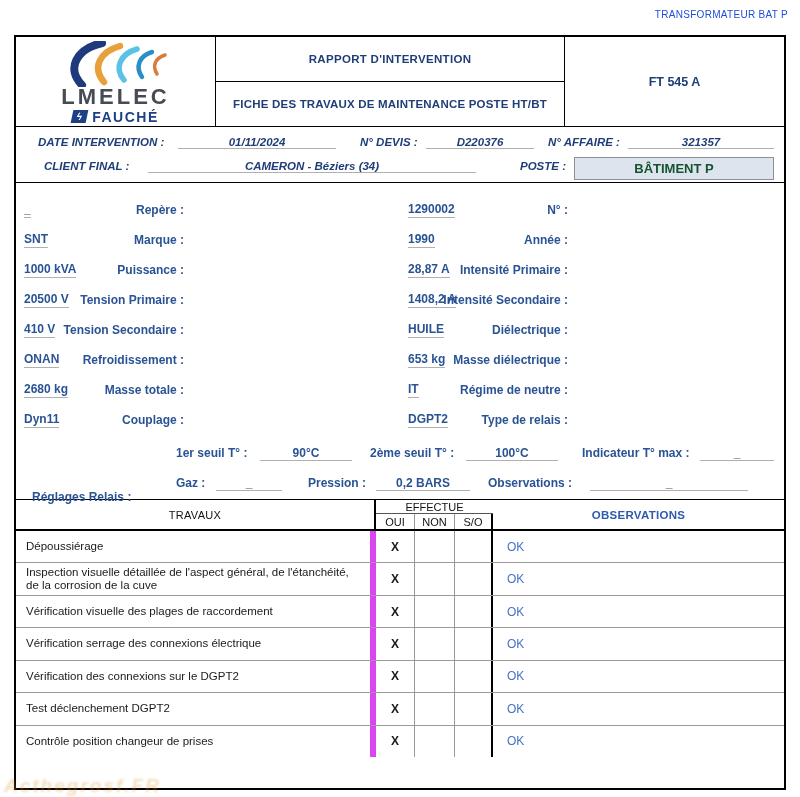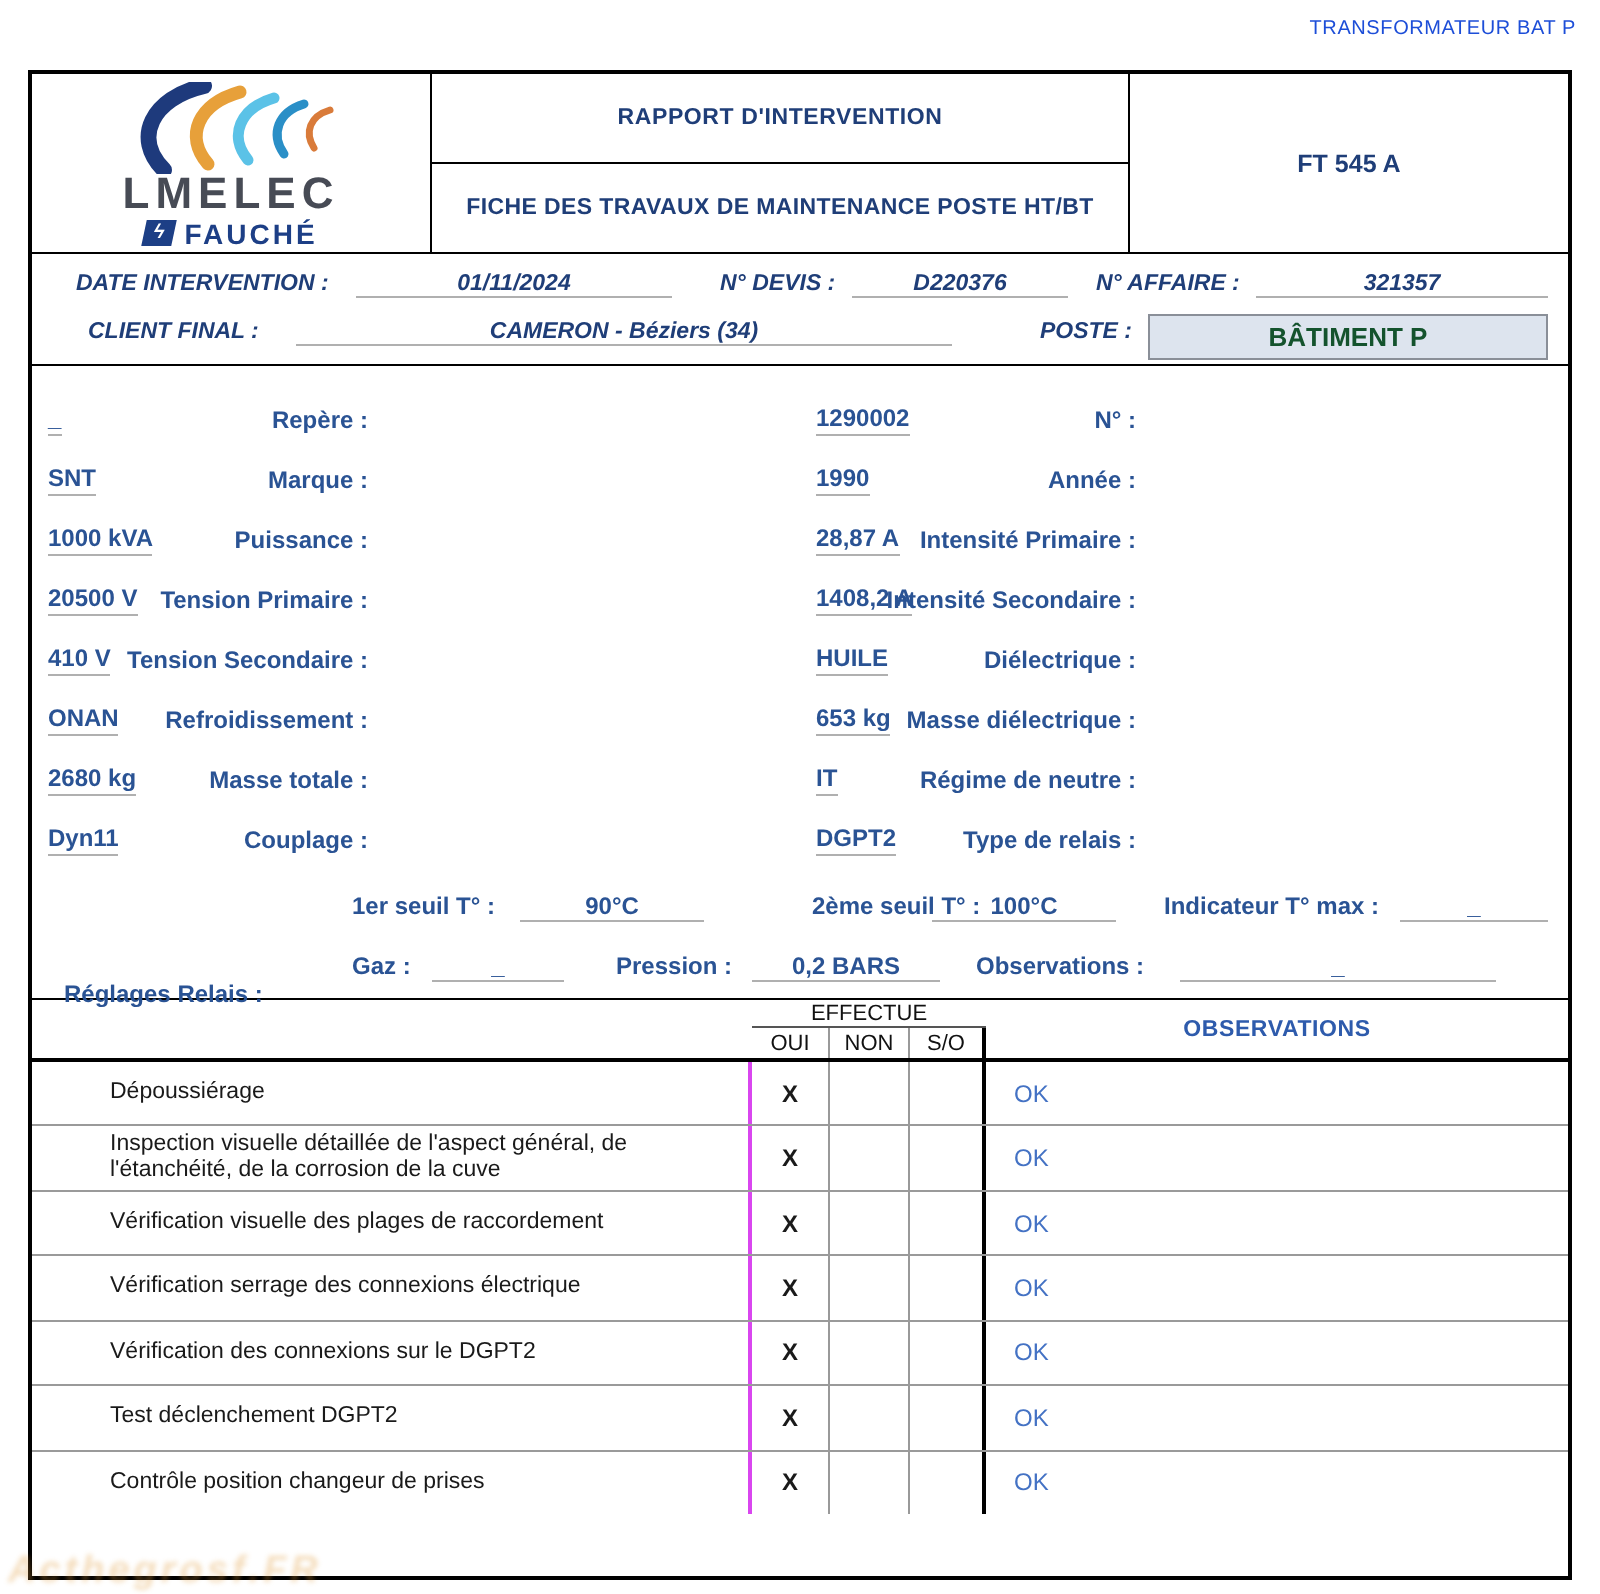--- a/index.html
+++ b/index.html
@@ -47,21 +47,21 @@
   .fcol { position:absolute; top:12px; }
   .fcol-left  { left:0;  width:384px; }
   .fcol-right { left:384px; width:382px; }
   .frow { height:30px; display:flex; align-items:center; }
   .flabel { width:168px; text-align:right; white-space:nowrap; }
   .fvalue { flex:1; margin-left:8px; margin-right:14px; border-bottom:1px solid #b0b0b0; text-align:center; padding-bottom:1px; }
   .relay span { position:absolute; white-space:nowrap; }
   .r-label  { left:16px;  top:263px;margin-top:44px; }
   .s1-label { left:160px; top:263px; }
   .s1-value { left:244px; top:263px; width:92px; }
-  .s2-label { left:354px; top:263px;margin-left:36px; }
+  .s2-label { left:354px; top:263px; }
   .s2-value { left:450px; top:263px; width:92px; }
   .it-label { left:566px; top:263px; }
   .it-value { left:684px; top:263px; width:74px; }
   .g-label  { left:160px; top:293px; }
   .g-value  { left:200px; top:293px; width:66px; }
   .p-label  { left:292px; top:293px; }
   .p-value  { left:360px; top:293px; width:94px; }
   .ob-label { left:472px; top:293px; }
   .ob-value { left:574px; top:293px; width:158px; }
 
@@ -73,21 +73,21 @@
   .th-travaux { grid-row:1 / span 2; grid-column:1; border-right:2px solid #000; letter-spacing:.3px; }
   .th-effectue { grid-row:1; grid-column:2 / span 3; border-bottom:1px solid #555; }
   .th-oui { grid-row:2; grid-column:2; border-right:1px solid #999; }
   .th-non { grid-row:2; grid-column:3; border-right:1px solid #999; }
   .th-so  { grid-row:2; grid-column:4; border-right:2px solid #000; }
   .th-obs { grid-row:1 / span 2; grid-column:5; color:#2e5bac; font-weight:bold; font-size:11.5px; letter-spacing:.3px; }
   .tbody { flex:1; display:flex; flex-direction:column; }
   .trow { flex:1; display:grid; grid-template-columns:360px 39px 40px 38px 1fr; border-bottom:1px solid #9a9a9a; min-height:31px; }
   .trow:last-child { border-bottom:none; }
   .tc { display:flex; align-items:center; font-size:11.5px; color:#1a1a1a; }
-  .tc-travaux { padding:2px 7px 2px 10px; border-right:2px solid #d946ef; line-height:13px;margin-left:29px; }
+  .tc-travaux { padding:2px 7px 2px 10px; border-right:6px solid #d946ef; line-height:13px; }
   .tc-mark { justify-content:center; font-weight:bold; font-size:12px; }
   .tc-oui, .tc-non { border-right:1px solid #999; }
   .tc-so { border-right:2px solid #000; }
   .tc-obs { padding-left:14px; color:#4472c4; font-size:12px; }
 
   
   .swoosh { display:block; }
 
   
   .watermark { position:absolute; left:4px; bottom:0px; font-size:19px; font-weight:bold; letter-spacing:2px;
@@ -235,20 +235,21 @@
       <span class="g-value uline">_</span>
       <span class="p-label">Pression :</span>
       <span class="p-value uline">0,2 BARS</span>
       <span class="ob-label">Observations :</span>
       <span class="ob-value uline">_</span>
     </div>
 
     <div class="wtable">
       <div class="thead">
         <div class="thead-grid">
+          <div class="th th-travaux">TRAVAUX</div>
           <div class="th th-effectue">EFFECTUE</div>
           <div class="th th-oui">OUI</div>
           <div class="th th-non">NON</div>
           <div class="th th-so">S/O</div>
           <div class="th th-obs">OBSERVATIONS</div>
         </div>
       </div>
       <div class="tbody">
 
           <div class="trow">

